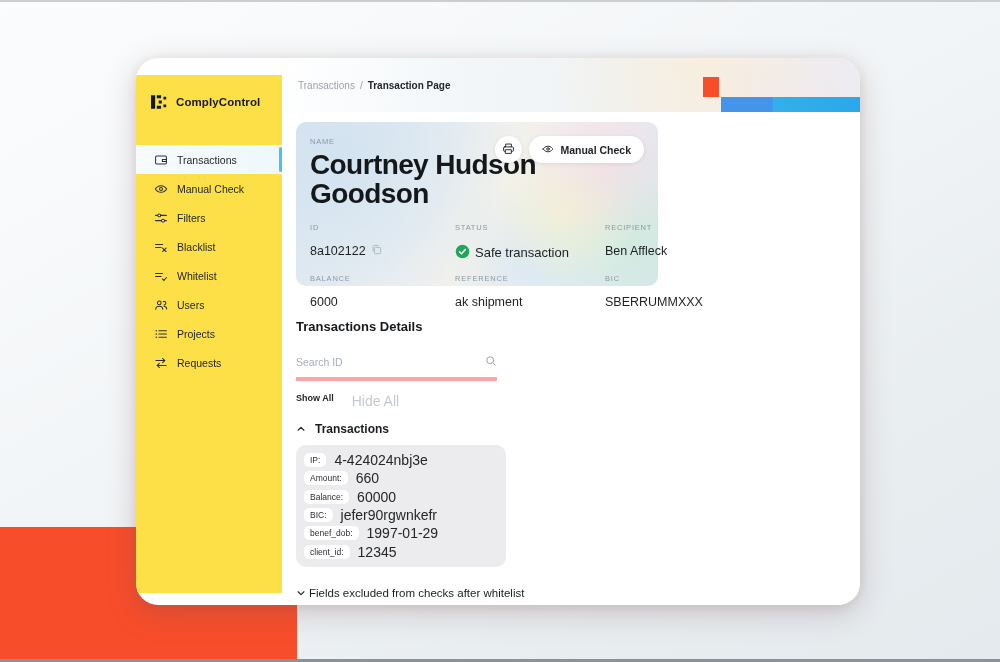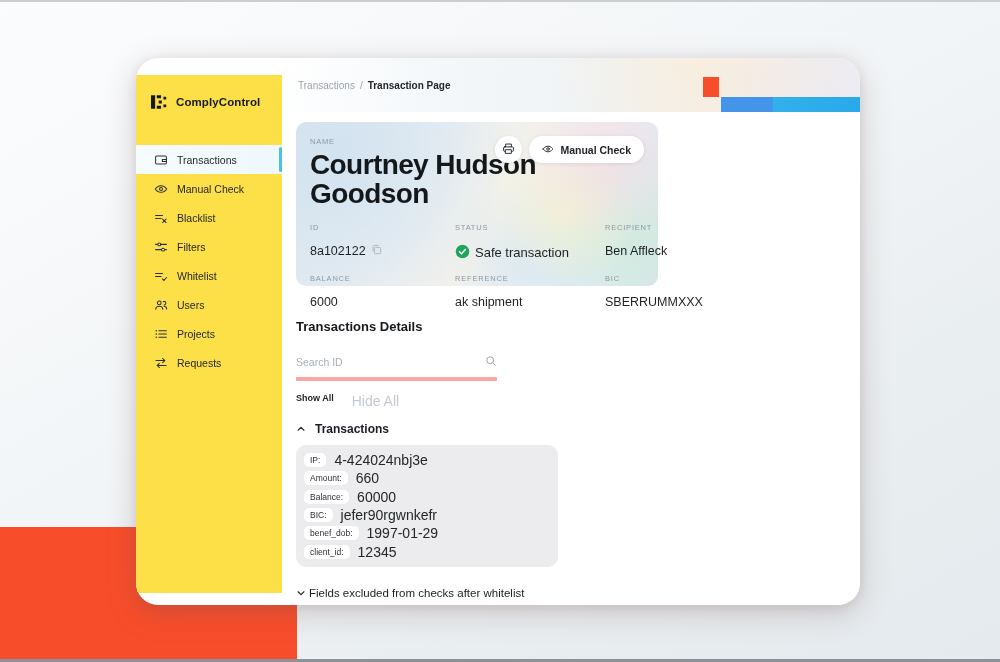--- a/index.html
+++ b/index.html
@@ -78,21 +78,21 @@
   .details-title { font-size:13px; font-weight:700; color:#16191c; }
   .search-row { margin-top:19px; width:201px; display:flex; align-items:center; border-bottom:4px solid #fca5a5; padding-bottom:6px; }
   .search-input { flex:1; border:none; outline:none; font-size:10.5px; color:#3a4046; font-family:inherit; background:transparent; }
   .search-input::placeholder { color:#a7afb7; }
   .showhide-row { margin-top:12px; display:flex; gap:18px; }
   .link-show { font-size:9px; font-weight:700; color:#23272b; cursor:pointer; }
   .link-hide { font-size:14px; font-weight:400; color:#c2c8cd; cursor:pointer; }
   .section-header { margin-top:13px; display:flex; align-items:center; gap:9px; cursor:pointer; }
   .section-title { font-size:12px; font-weight:600; color:#1a1e22; }
   .chevron { display:flex; }
-  .tx-panel { margin-top:9px; width:262px; background:#ececee; border-radius:10px; padding:6px 8px; }
+  .tx-panel { margin-top:9px; width:210px; background:#ececee; border-radius:10px; padding:6px 8px; }
   .tx-row { display:flex; align-items:center; height:18.3px; }
   .tx-chip { background:#fff; border-radius:5px; padding:2px 6px; font-size:8.5px; color:#2a2e33; box-shadow:0 0 1px rgba(0,0,0,.06); }
   .tx-val { margin-left:8px; font-size:14px; color:#23272b; }
   .collapsed-row { margin-top:20px; display:flex; align-items:center; gap:3px; cursor:pointer; }
   .collapsed-row .section-title { font-size:11.5px; font-weight:500; }
 </style>
 </head>
 <body>
 
 <div class="window-edge-top"></div>
@@ -137,35 +137,35 @@
           <svg width="14" height="14" viewBox="0 0 16 16" fill="none" stroke="#2b3036" stroke-width="1.2" stroke-linecap="round">
               <path d="M1.5 8s2.4-3.8 6.5-3.8S14.5 8 14.5 8s-2.4 3.8-6.5 3.8S1.5 8 1.5 8z"></path>
               <circle cx="8" cy="8" r="1.7"></circle>
             </svg>
         </span>
         <span class="nav-label">Manual Check</span>
       </div>
       <div class="nav-item">
         <span class="nav-icon">
           <svg width="14" height="14" viewBox="0 0 16 16" fill="none" stroke="#2b3036" stroke-width="1.2" stroke-linecap="round">
-              <path d="M1.8 5.2h8M1.8 8.6h6.4"></path>
-              <path d="M9.8 9.2l4 4M13.8 9.2l-4 4"></path>
-            </svg>
-        </span>
-        <span class="nav-label">Blacklist</span>
-      </div>
-      <div class="nav-item">
-        <span class="nav-icon">
-          <svg width="14" height="14" viewBox="0 0 16 16" fill="none" stroke="#2b3036" stroke-width="1.2" stroke-linecap="round">
               <path d="M1.8 5h12.4M1.8 11h12.4"></path>
               <circle cx="6" cy="5" r="1.6" fill="#fff"></circle>
               <circle cx="10.3" cy="11" r="1.6" fill="#fff"></circle>
             </svg>
         </span>
         <span class="nav-label">Filters</span>
+      </div>
+      <div class="nav-item">
+        <span class="nav-icon">
+          <svg width="14" height="14" viewBox="0 0 16 16" fill="none" stroke="#2b3036" stroke-width="1.2" stroke-linecap="round">
+              <path d="M1.8 5.2h8M1.8 8.6h6.4"></path>
+              <path d="M9.8 9.2l4 4M13.8 9.2l-4 4"></path>
+            </svg>
+        </span>
+        <span class="nav-label">Blacklist</span>
       </div>
       <div class="nav-item">
         <span class="nav-icon">
           <svg width="14" height="14" viewBox="0 0 16 16" fill="none" stroke="#2b3036" stroke-width="1.2" stroke-linecap="round">
               <path d="M1.8 5.2h8M1.8 8.6h6.4"></path>
               <path d="M9.6 11.4l1.7 1.7 3-3.4"></path>
             </svg>
         </span>
         <span class="nav-label">Whitelist</span>
       </div>

